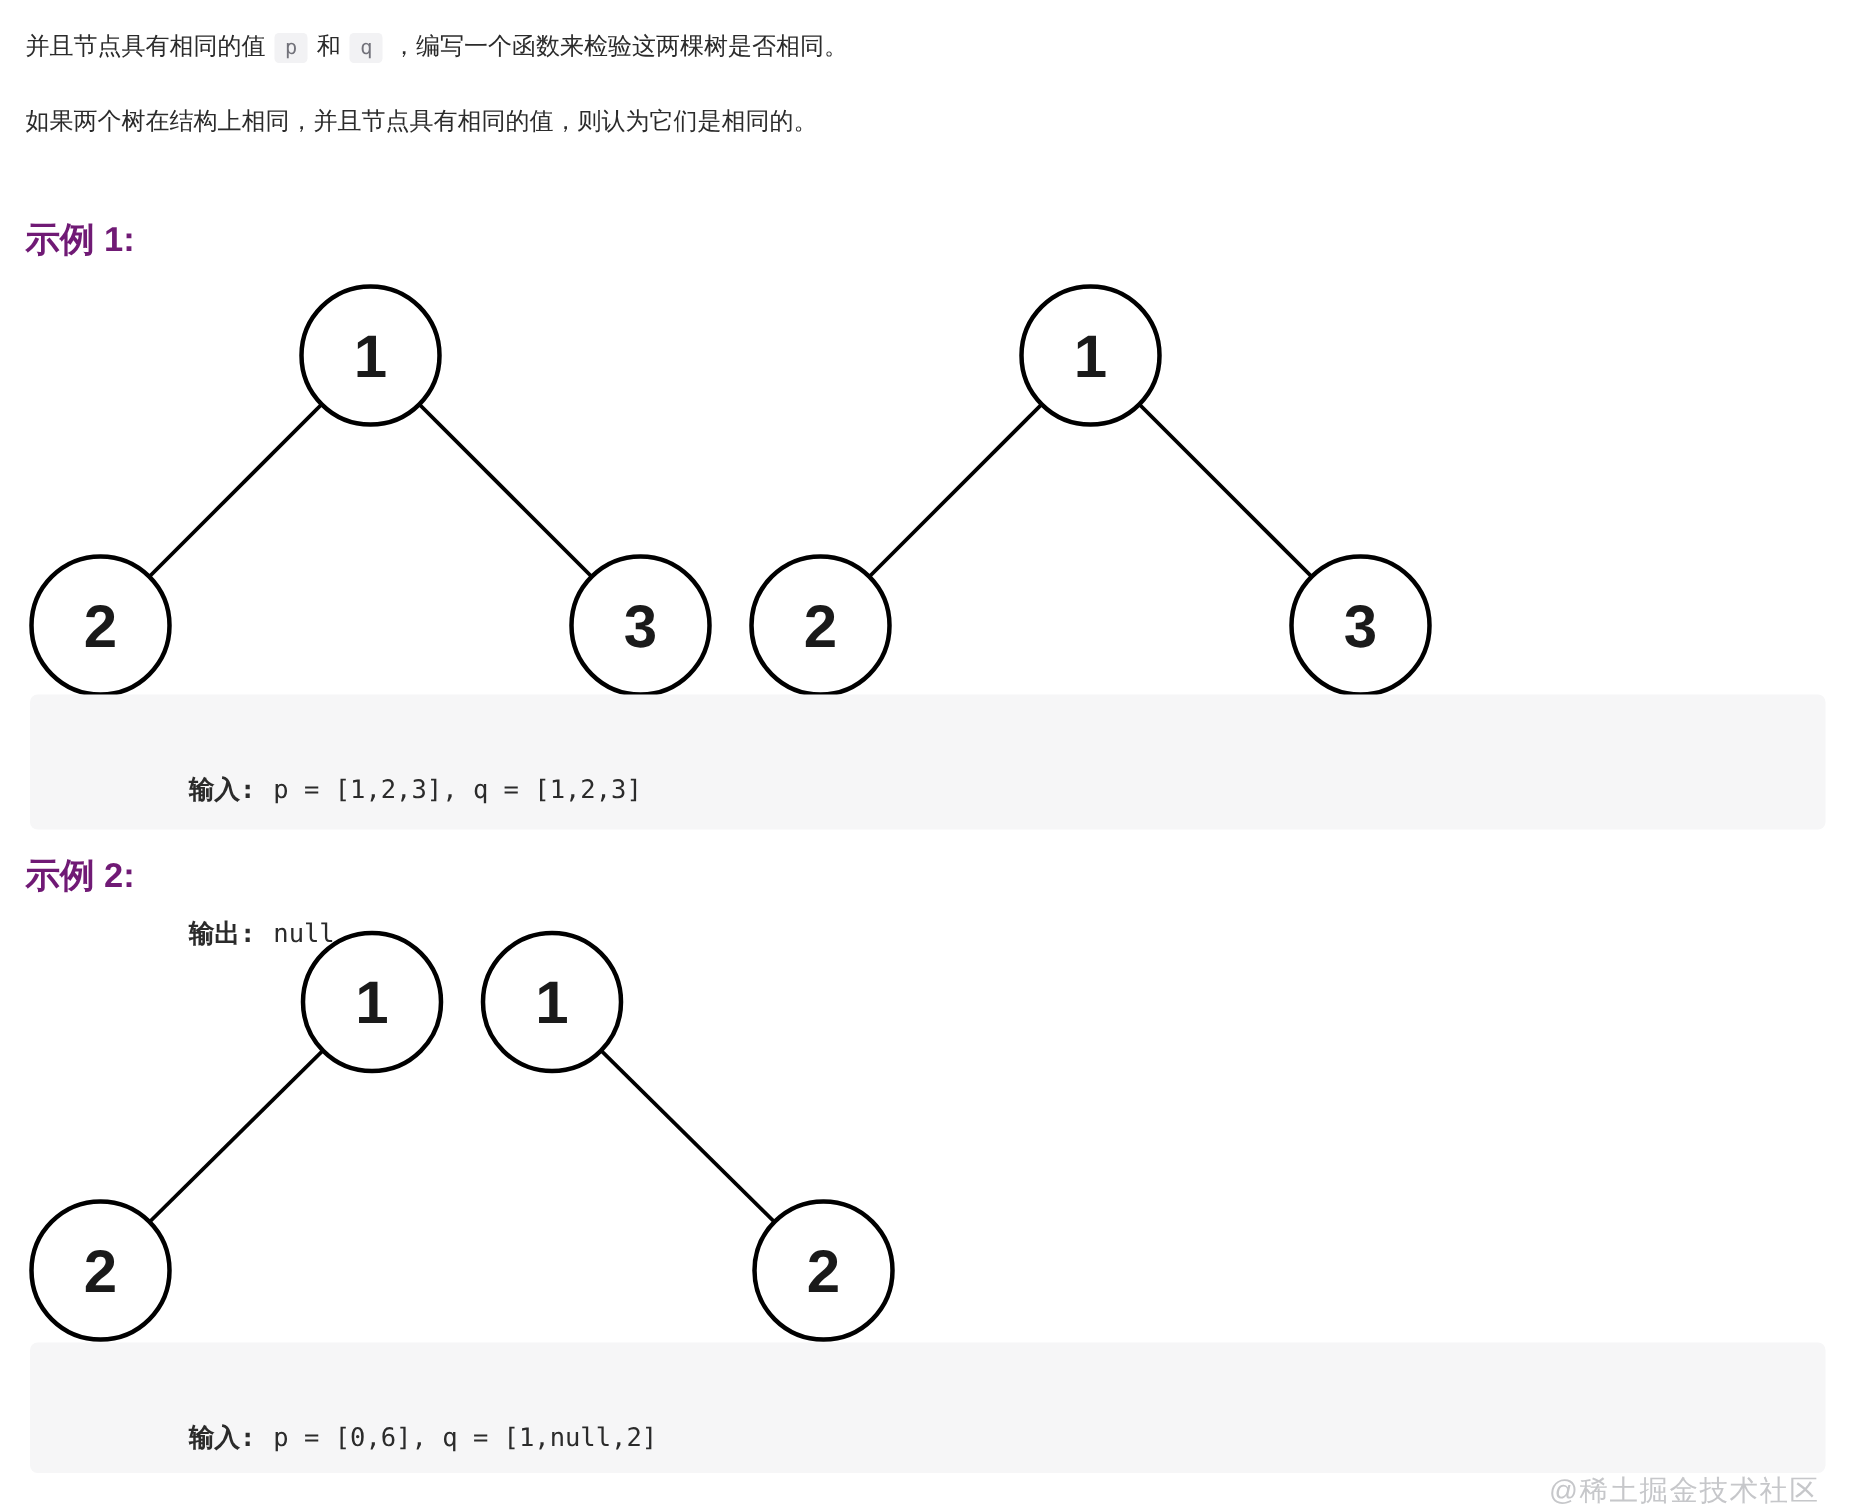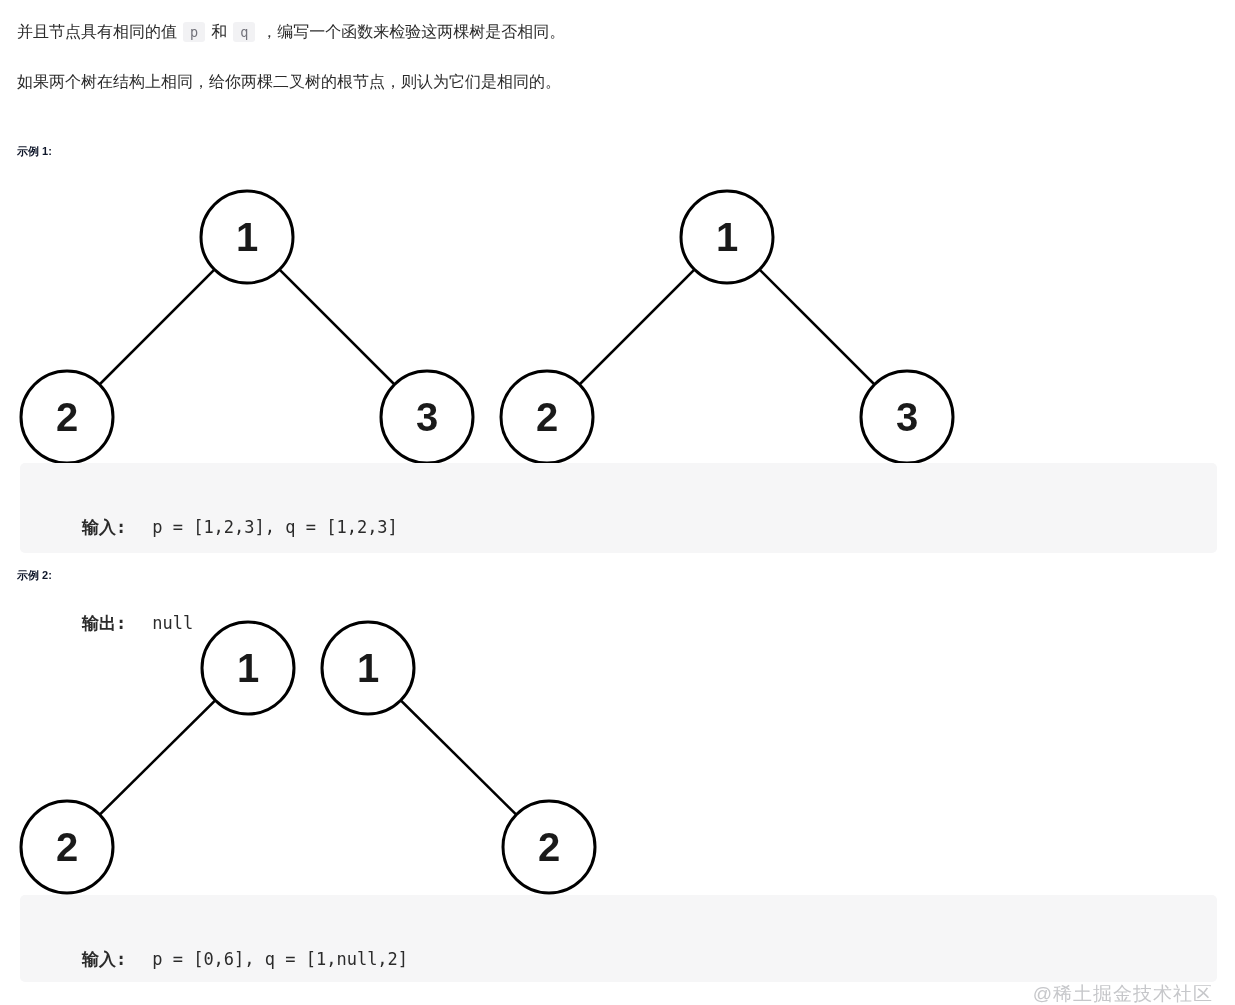--- a/index.html
+++ b/index.html
@@ -15,51 +15,51 @@
     font-size:16px;line-height:27px;color:#2b2b2b;
   }
   #para1{top:2px;}
   #para2{top:52px;}
   .chip{
     font-family:"DejaVu Sans Mono","Liberation Mono",monospace;
     font-size:13.5px;color:#72727a;background:#f2f2f4;
     padding:2px 7px;border-radius:3px;margin:0 6px;
   }
   .ex-heading{
-    margin:0;font-size:11px;font-weight:bold;color:#0f172a;left:17px;
+    margin:0;font-size:23px;font-weight:bold;color:#701a75;left:17px;
   }
   #ex0-heading{top:144px;}
   #ex1-heading{top:568px;}
   svg.diagram{left:0;top:0;}
   #svg-ex0{top:189px;}
   #svg-ex1{top:619px;}
   .codeblock{
     left:20px;width:1155px;
     background:#f6f6f7;border-radius:5px;
     font-family:"DejaVu Sans Mono","Liberation Mono",monospace;
     font-size:17px;color:#2b2b2b;
     padding:16px 21px 0 21px;
   }
   #block0{top:463px;height:74px;}
   #block1{top:895px;height:71px;}
   .codeline{line-height:32px;white-space:pre;}
-  .io-label{font-weight:bold;}
-  .io-value{margin-left:26px;}
+  .io-label{font-weight:bold;margin-left:44px;}
+  .io-value{margin-left:12px;}
   .watermark{
     right:22px;top:981px;
     font-size:19px;color:#c6c7ca;letter-spacing:1px;margin-left:16px;
   }
 </style>
 </head>
 <body>
 
 <p class="abs para" id="para1">
   <span>并且节点具有相同的值</span><code class="chip">p</code><span>和</span><code class="chip">q</code><span>，编写一个函数来检验这两棵树是否相同。</span>
 </p>
-<p class="abs para" id="para2">如果两个树在结构上相同，给你两棵二叉树的根节点，则认为它们是相同的。</p>
+<p class="abs para" id="para2">如果两个树在结构上相同，并且节点具有相同的值，则认为它们是相同的。</p>
 
 <h3 class="abs ex-heading" id="ex0-heading">示例 1:</h3>
 <svg class="abs diagram" id="svg-ex0" width="960" height="277" viewBox="0 0 960 277">
     <line x1="247" y1="48" x2="67" y2="228" stroke="#000000" stroke-width="2.5"></line>
     <line x1="247" y1="48" x2="427" y2="228" stroke="#000000" stroke-width="2.5"></line>
     <circle cx="247" cy="48" r="46" fill="#ffffff" stroke="#000000" stroke-width="3"></circle>
     <text x="247" y="62" text-anchor="middle" font-family="&quot;Liberation Sans&quot;,&quot;DejaVu Sans&quot;,sans-serif" font-size="40" font-weight="bold" fill="#1a1a1a">1</text>
     <circle cx="67" cy="228" r="46" fill="#ffffff" stroke="#000000" stroke-width="3"></circle>
     <text x="67" y="242" text-anchor="middle" font-family="&quot;Liberation Sans&quot;,&quot;DejaVu Sans&quot;,sans-serif" font-size="40" font-weight="bold" fill="#1a1a1a">2</text>
     <circle cx="427" cy="228" r="46" fill="#ffffff" stroke="#000000" stroke-width="3"></circle>

